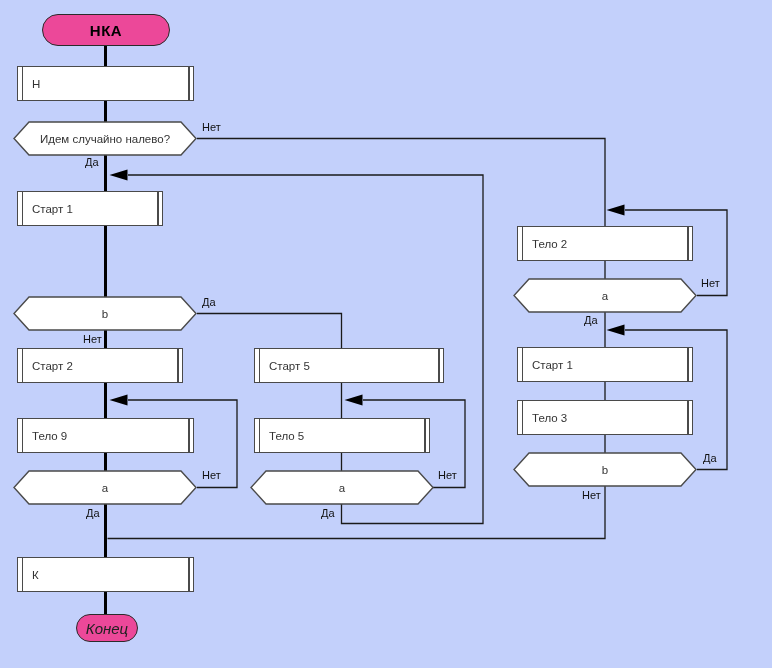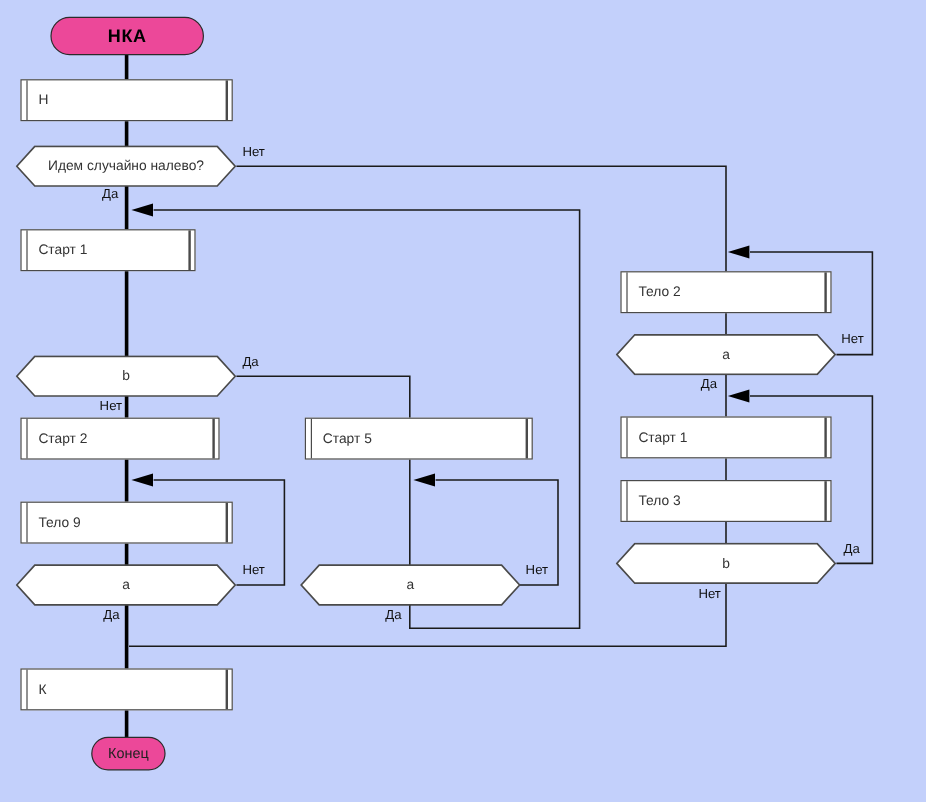--- a/index.html
+++ b/index.html
@@ -17,21 +17,21 @@
 
   .node{position:absolute;z-index:1;box-sizing:border-box;}
 
   
   .terminal{
     background:#ec4899;border:1.6px solid #2b2b2b;border-radius:17px;
     display:flex;align-items:center;justify-content:center;
     color:#000;
   }
   .terminal.start{font-size:15px;font-weight:bold;letter-spacing:.5px;}
-  .terminal.end{font-size:12px;font-weight:normal;color:#222;border-radius:14px;}
+  .terminal.end{font-size:15px;font-weight:normal;color:#222;border-radius:14px;font-style:italic;}
 
   
   .subr{
     height:35px;background:#fff;border:1.6px solid #4a4a4a;
   }
   .subr::before,.subr::after{
     content:"";position:absolute;top:0;bottom:0;width:1.5px;background:#4a4a4a;
   }
   .subr::before{left:3.5px;}
   .subr::after{right:3.5px;}
@@ -130,20 +130,23 @@
   </div>
 
   <div class="node terminal end" style="left:76px;top:614px;width:62px;height:28px">
     <span>Конец</span>
   </div>
 
   <div class="node subr" style="left:254px;top:348px;width:190px">
     <span class="lbl">Старт 5</span>
   </div>
 
+  <div class="node subr" style="left:254px;top:418px;width:176px">
+    <span class="lbl">Тело 5</span>
+  </div>
 
   <div class="node hex" style="left:250px;top:470px;width:184px">
     <svg viewBox="0 0 184 35" preserveAspectRatio="none">
       <polygon points="16,1 168,1 183,17.5 168,34 16,34 1,17.5"></polygon>
     </svg>
     <span class="lbl">a</span>
   </div>
 
 
   <div class="node subr" style="left:517px;top:226px;width:176px">

